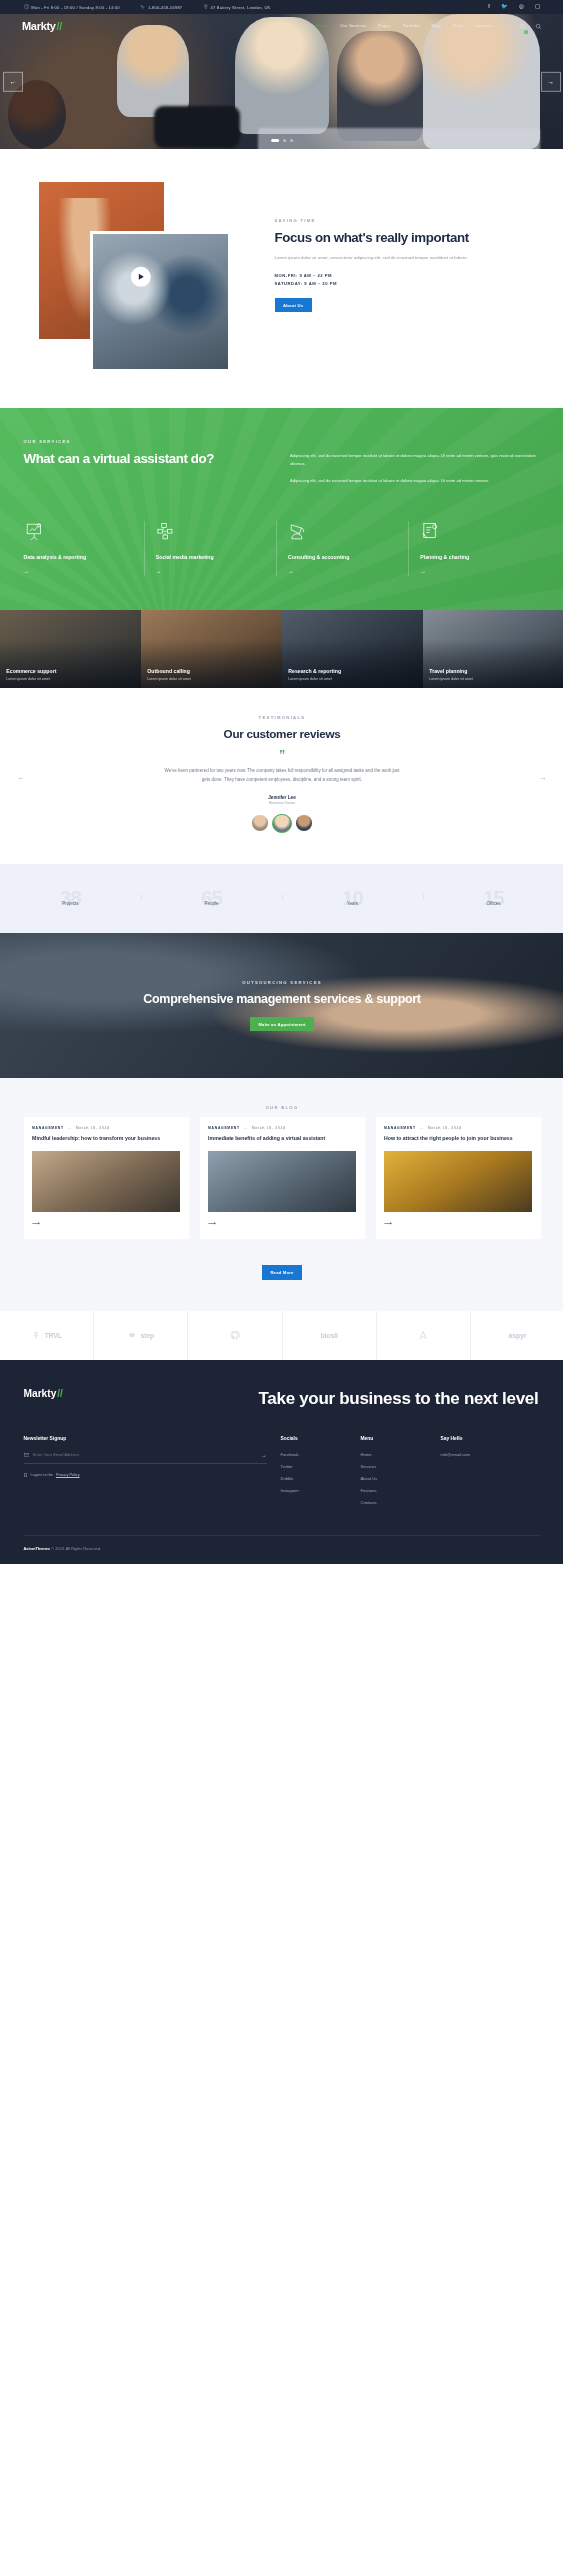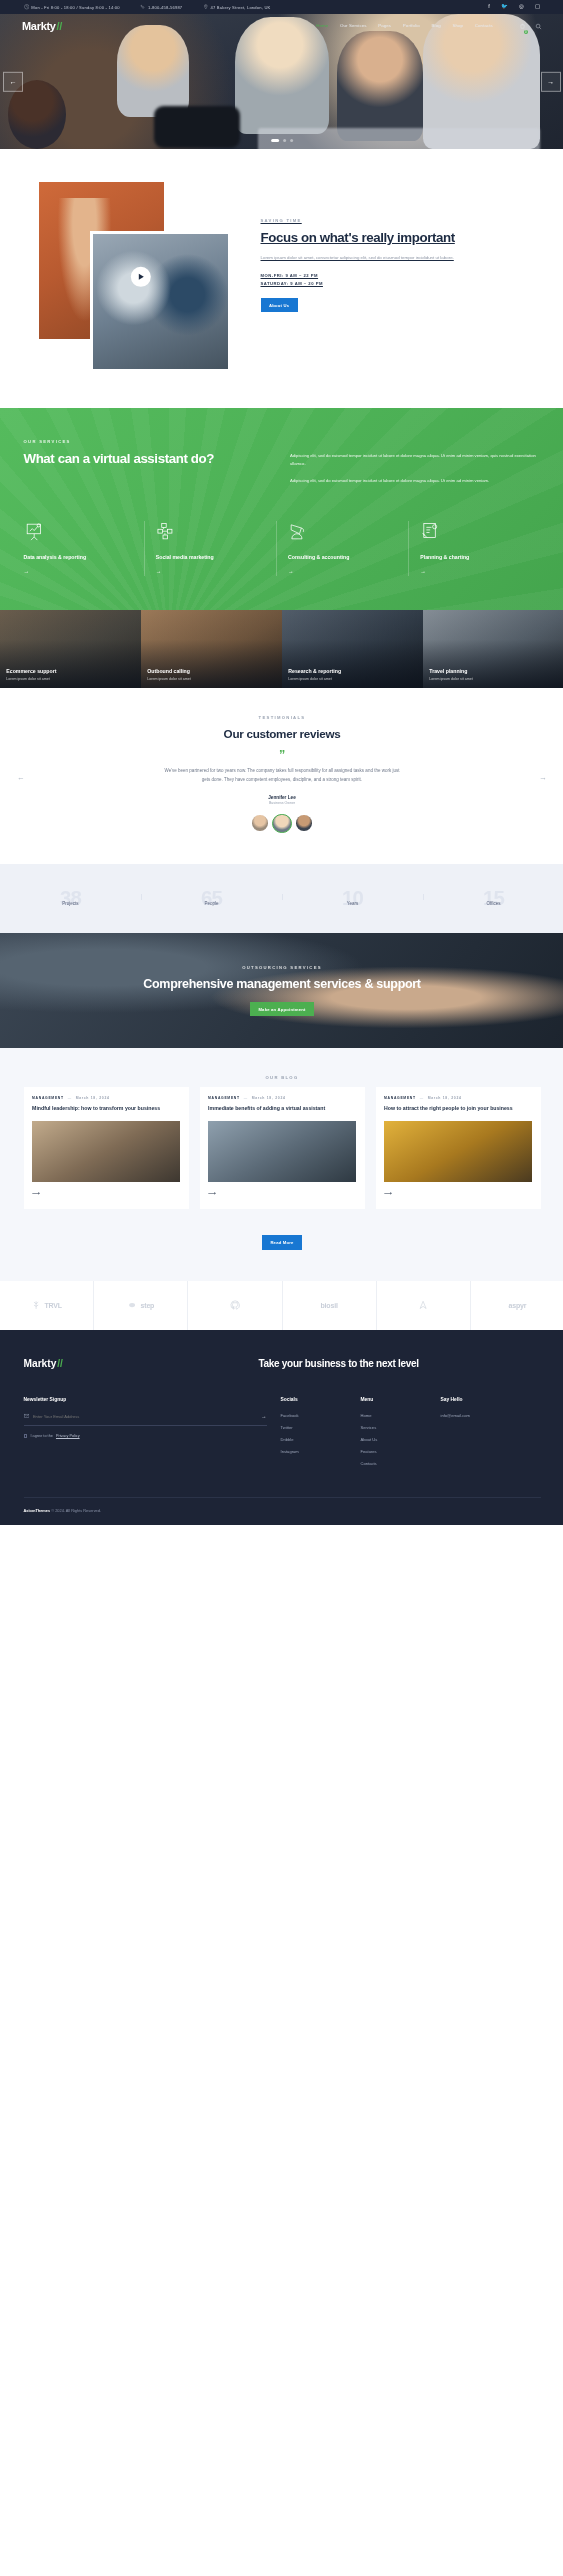--- a/index.html
+++ b/index.html
@@ -67,21 +67,21 @@
     width:20.4px; height:20.4px; border:0.8px solid rgba(255,255,255,.45);
     display:flex; align-items:center; justify-content:center; color:#fff;
     font-size:7px; cursor:pointer; background:rgba(255,255,255,.06);
   }
   .hero-arrow.l { left:3.1px; } .hero-arrow.r { right:3.1px; }
   .dots { position:absolute; bottom:7px; left:50%; transform:translateX(-50%); display:flex; gap:3.9px; z-index:6;}
   .dot { width:3.1px; height:3.1px; border-radius:50%; background:rgba(255,255,255,.45); cursor:pointer;}
   .dot.on { background:#fff; width:7.8px; border-radius:2.3px; }
 
   
-  .focus { padding:30px 23.5px 33px; display:flex; gap:2px;text-decoration:underline; }
+  .focus { padding:30px 23.5px 33px; display:flex; gap:16px; }
   .focus-imgs { position:relative; width:235px; height:196px; }
   .img-a {
     position:absolute; left:15.7px; top:3.1px; width:125px; height:157px;
     background:linear-gradient(150deg,#cf6a3a 0%,#b85a30 45%,#8a4524 100%);
     overflow:hidden;
   }
   .img-a:after{ content:""; position:absolute; left:14px; top:15.7px; width:63px; height:141px;
     background:radial-gradient(ellipse at 50% 18%,#e3b48c 0 26%,rgba(227,180,140,0) 60%); }
   .img-b {
     position:absolute; left:66px; top:52px; width:141px; height:141px;
@@ -149,21 +149,21 @@
 
   
   .stats { background:#eef1f7; padding:23.5px 0 27px; display:flex; position:relative;}
   .stat { flex:1; text-align:center; position:relative; }
   .stat:before{content:"";position:absolute;left:0;top:6.3px;bottom:6.3px;width:0.8px;background:#dfe4ee;}
   .stat:first-child:before{display:none;}
   .stat .num { font-size:20.4px; font-weight:700; color:#dfe4ee; line-height:1; letter-spacing:-0.8px;}
   .stat .lbl { font-size:4.5px; color:#56607a; margin-top:-7px; position:relative; z-index:2; font-weight:400;}
 
   
-  .cta { position:relative; height:115px; overflow:hidden; }
+  .cta { position:relative; height:145px; overflow:hidden; }
   .cta-bg { position:absolute; inset:0; background:linear-gradient(125deg,#3b4653 0%,#2a3440 50%,#1c242e 100%); }
   .cta-bg:after{content:"";position:absolute;inset:0;
     background:radial-gradient(ellipse at 72% 56%, #c9a98c 0 13%, rgba(201,169,140,0) 34%),
                radial-gradient(ellipse at 18% 30%, #566471 0 16%, rgba(86,100,113,0) 40%);}
   .cta-in { position:absolute; inset:0; display:flex; flex-direction:column; align-items:center; justify-content:center; z-index:3; }
   .cta-in .sec-kicker { color:rgba(255,255,255,.8); text-align:center;}
   .cta-in h2 { font-size:12.5px; font-weight:700; color:#fff; text-align:center; line-height:1.25; letter-spacing:-0.3px;}
 
   
   .blog { background:#f5f7fb; padding:27px 23.5px 31px; }
@@ -184,21 +184,21 @@
   .brand { flex:1; display:flex; align-items:center; justify-content:center; gap:3.1px;
            border-left:0.8px solid #eceff4; color:#c9cfd9; font-size:7px; font-weight:700; letter-spacing:-0.2px;}
   .brand:first-child{border-left:none;}
   .brand svg { width:10.2px; height:10.2px; stroke:#c9cfd9; fill:none; stroke-width:1.4;}
 
   
   .footer { background:#1d2436; padding:28px 23.5px 0; color:#fff; }
   .f-top { display:flex; align-items:flex-start; gap:15.7px; padding-bottom:27px;}
   .f-logo { font-size:10.2px; font-weight:700; display:flex; align-items:baseline; }
   .f-logo .slash{ color:#4caf50; margin-left:0.8px;}
-  .f-top h2 { margin-left:auto; width:282px; font-size:10px; font-weight:700; line-height:1.25; letter-spacing:-0.3px;}
+  .f-top h2 { margin-left:auto; width:282px; font-size:17px; font-weight:700; line-height:1.25; letter-spacing:-0.3px;}
   .f-cols { display:flex; gap:14px; padding-bottom:23.5px; }
   .f-news { width:243px; }
   .f-h { font-size:4.9px; font-weight:700; margin-bottom:11px; }
   .f-input { display:flex; align-items:center; border-bottom:0.8px solid #39415a; padding-bottom:5.5px; }
   .f-input svg { width:5.5px; height:5.5px; stroke:#8a93a8; fill:none; stroke-width:1.3; margin-right:3.9px;}
   .f-input input { flex:1; background:none; border:none; outline:none; color:#c4cad8; font-size:4.1px; font-family:inherit;}
   .f-input .go { color:#c4cad8; font-size:5.5px; cursor:pointer;}
   .f-check { display:flex; align-items:center; gap:3.1px; margin-top:8.6px; font-size:3.8px; color:#9aa3b7;}
   .f-check .box { width:3.9px; height:3.9px; border:0.8px solid #5b6party; border:0.8px solid #5b6480; cursor:pointer;}
   .f-check u { color:#b7bece; }

